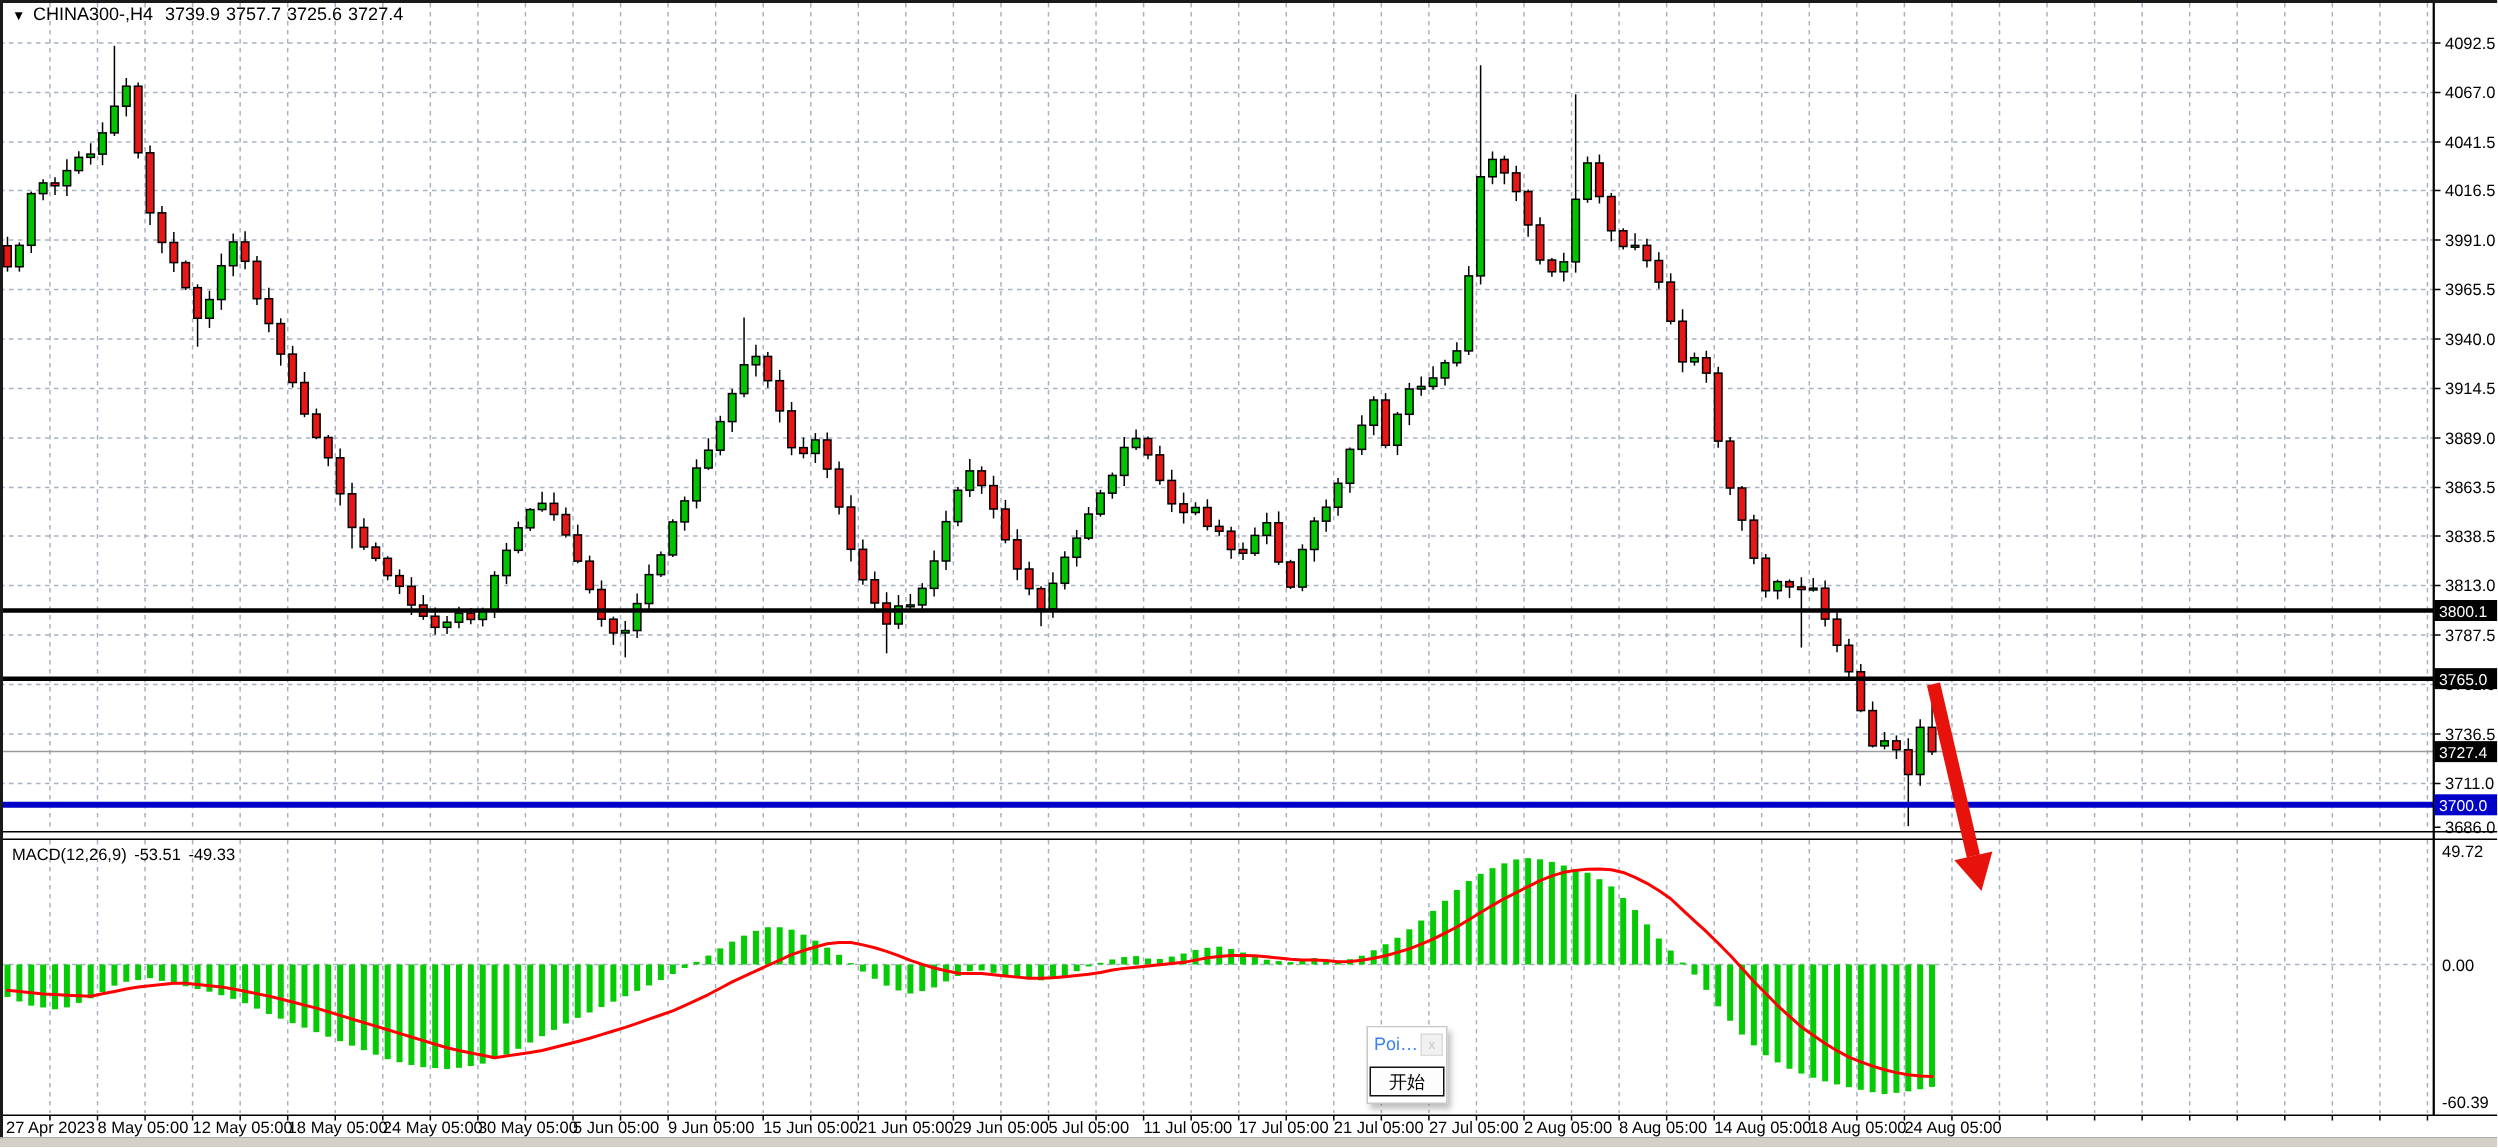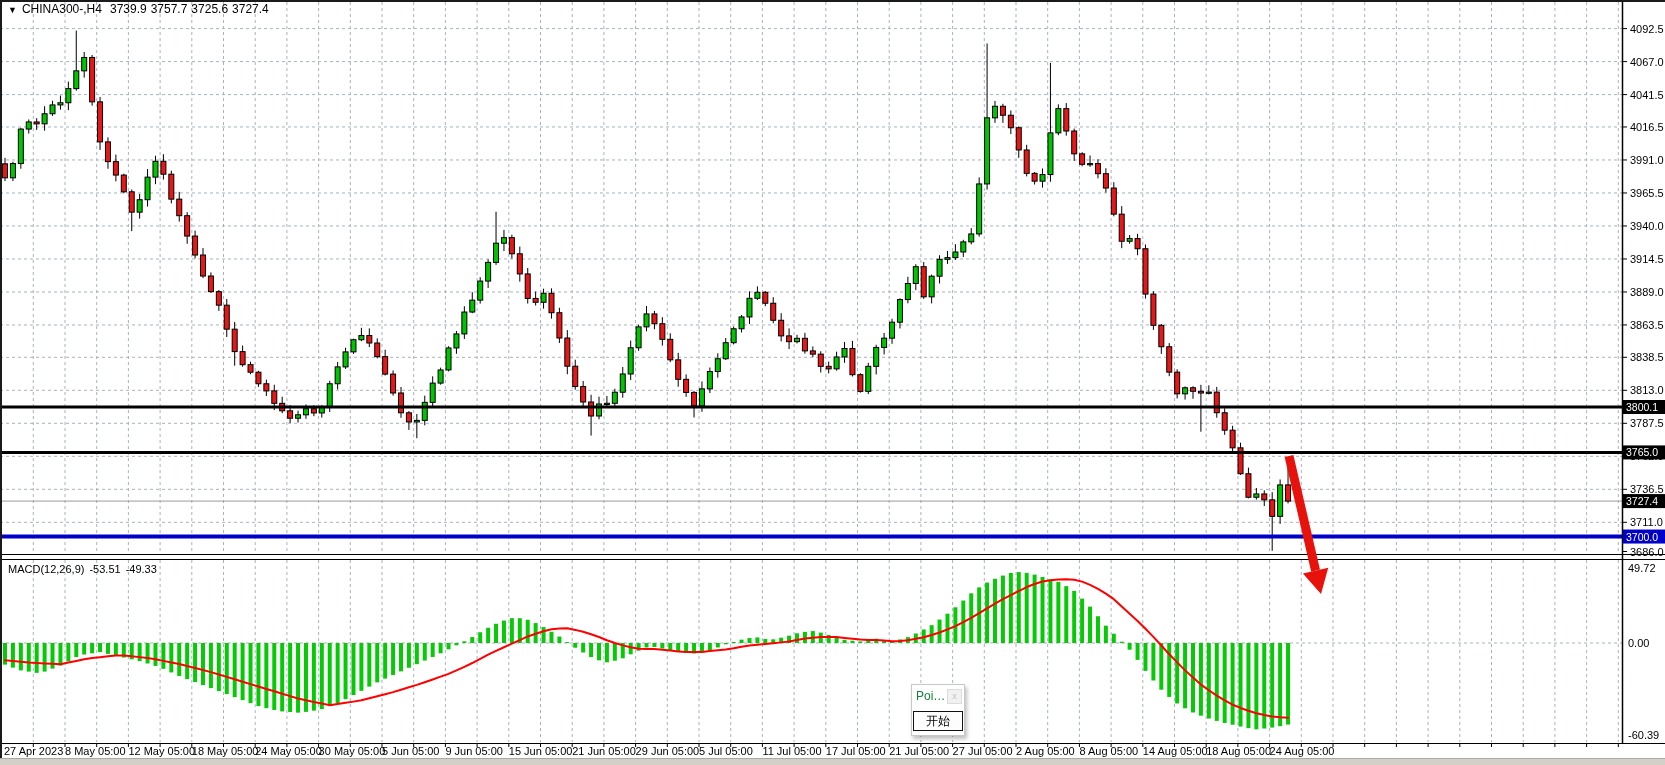--- a/index.html
+++ b/index.html
@@ -4,21 +4,21 @@
 <style>
   html,body{margin:0;padding:0;background:#fff;}
   .stage{position:relative;width:1665px;height:765px;background:#fff;overflow:hidden;
          font-family:"Liberation Sans",sans-serif;}
   svg{position:absolute;left:0;top:0;}
   svg text{font-family:"Liberation Sans",sans-serif;}
   
   .popup{position:absolute;left:911px;top:684px;width:52px;height:50px;background:#fff;
          border:1px solid #c8c8c8;box-shadow:2px 3px 4px rgba(0,0,0,.25);z-index:5;}
   .popup-titlebar{position:relative;height:24px;background:#fff;}
-  .popup-title{position:absolute;left:4px;top:4px;font-size:12px;color:#15803d;}
+  .popup-title{position:absolute;left:4px;top:4px;font-size:12px;color:#3b82f6;}
   .popup-close{position:absolute;right:2px;top:4px;width:13px;height:13px;background:#f1f1f1;
          border:1px solid #dcdcdc;color:#c4c4c4;font-size:9px;line-height:13px;text-align:center;}
   .popup-button{position:absolute;left:1px;right:1px;top:26px;height:20px;background:#fdfdfd;
          border:1.5px solid #111;font-size:12px;color:#000;display:flex;align-items:center;
          justify-content:center;font-family:"Liberation Sans",sans-serif;padding:0;}
 </style>
 </head>
 <body>
 
 <div class="stage">

